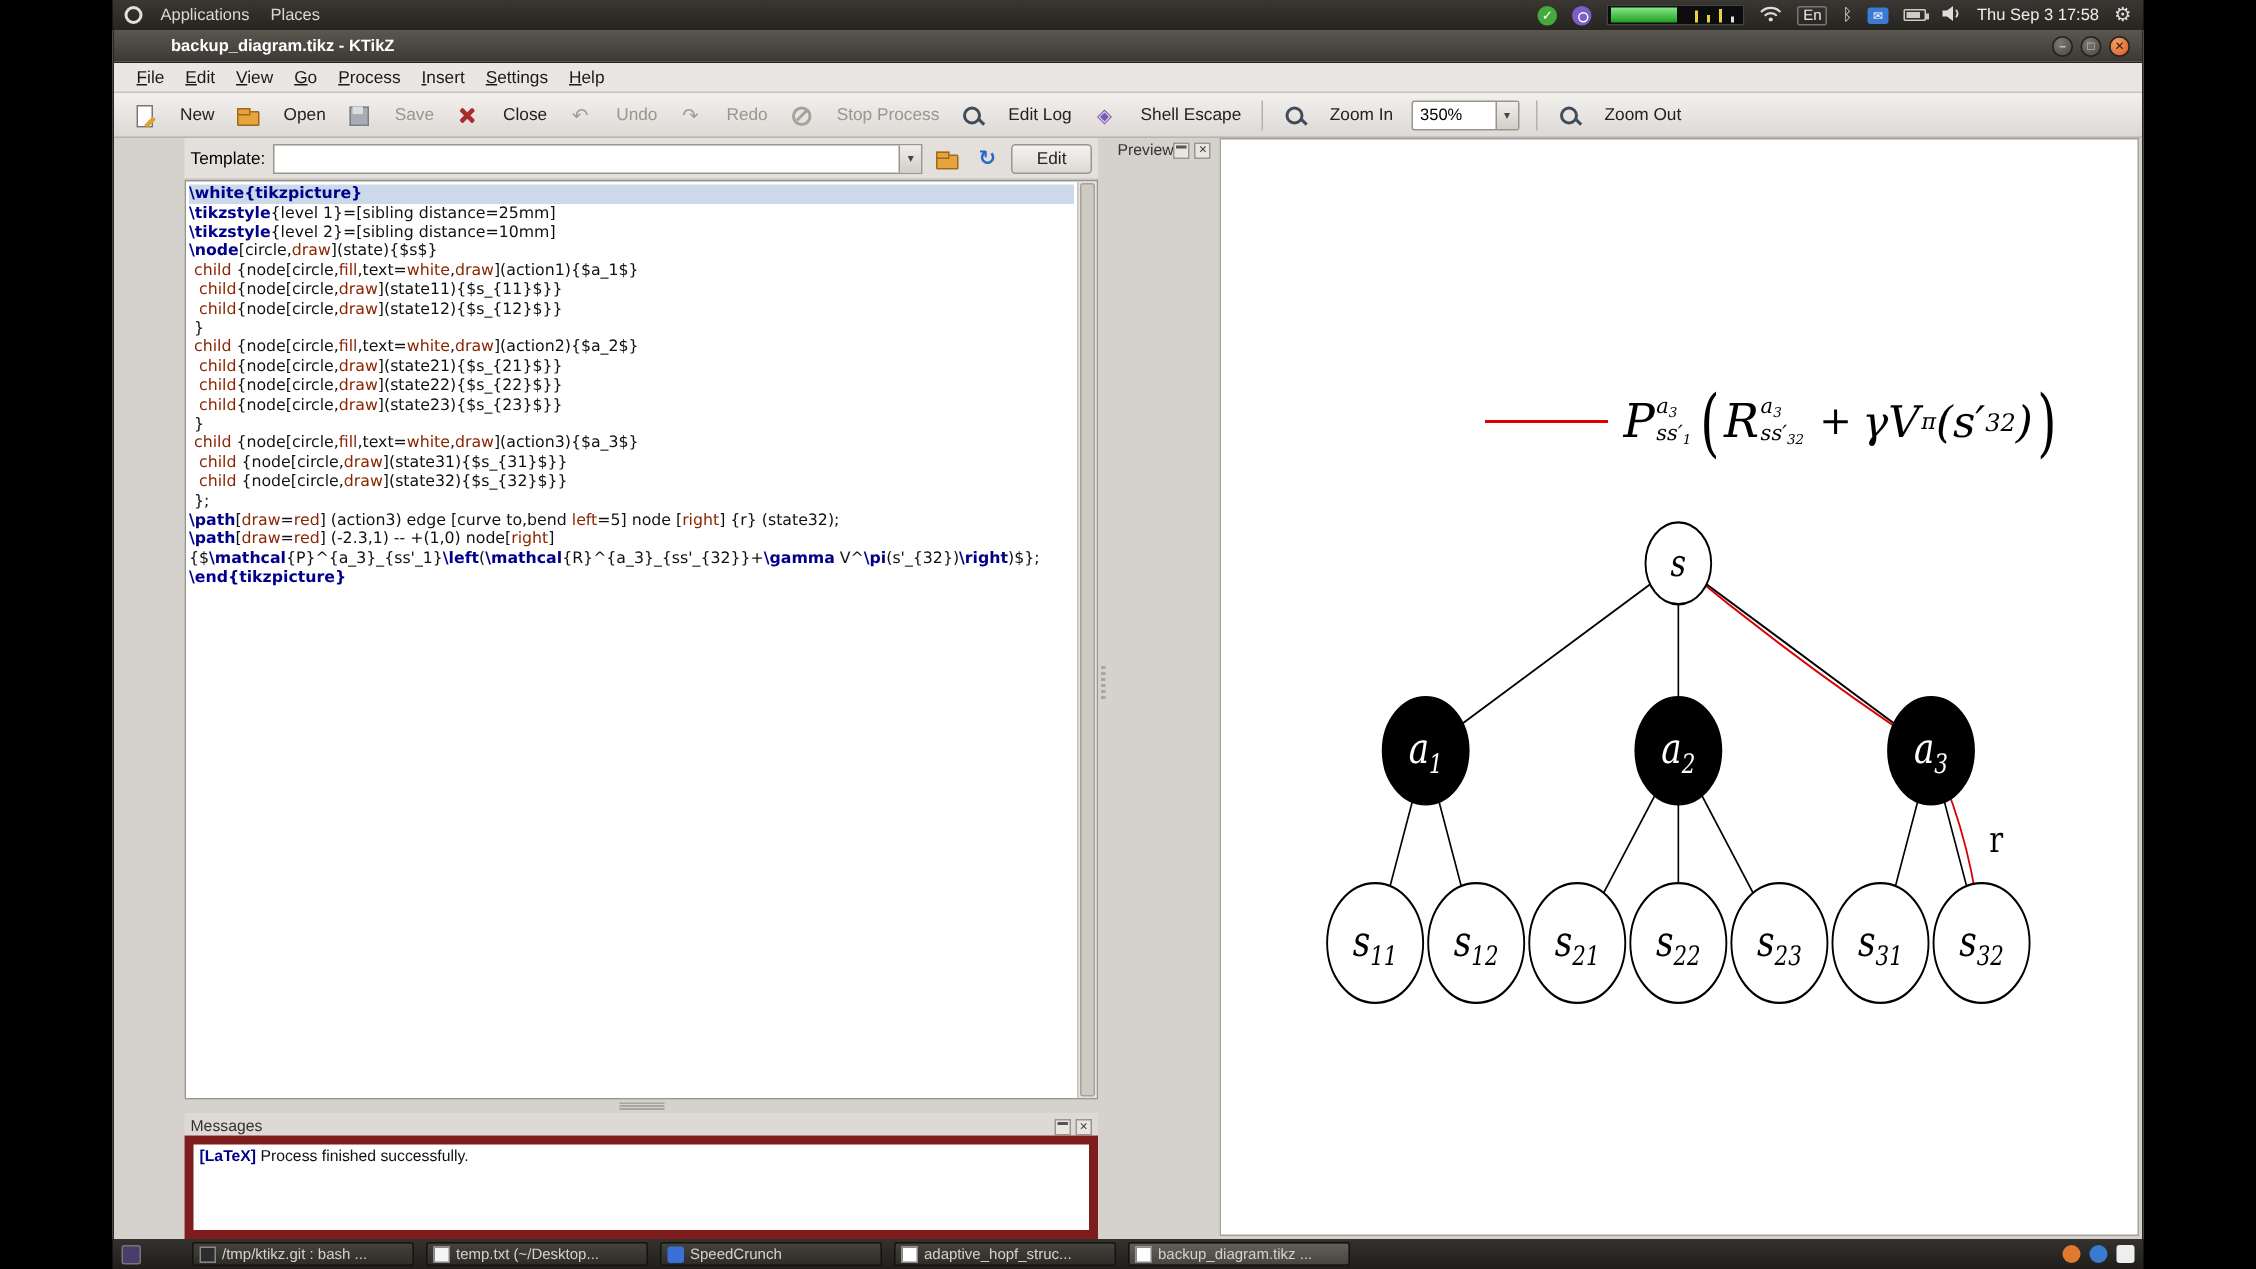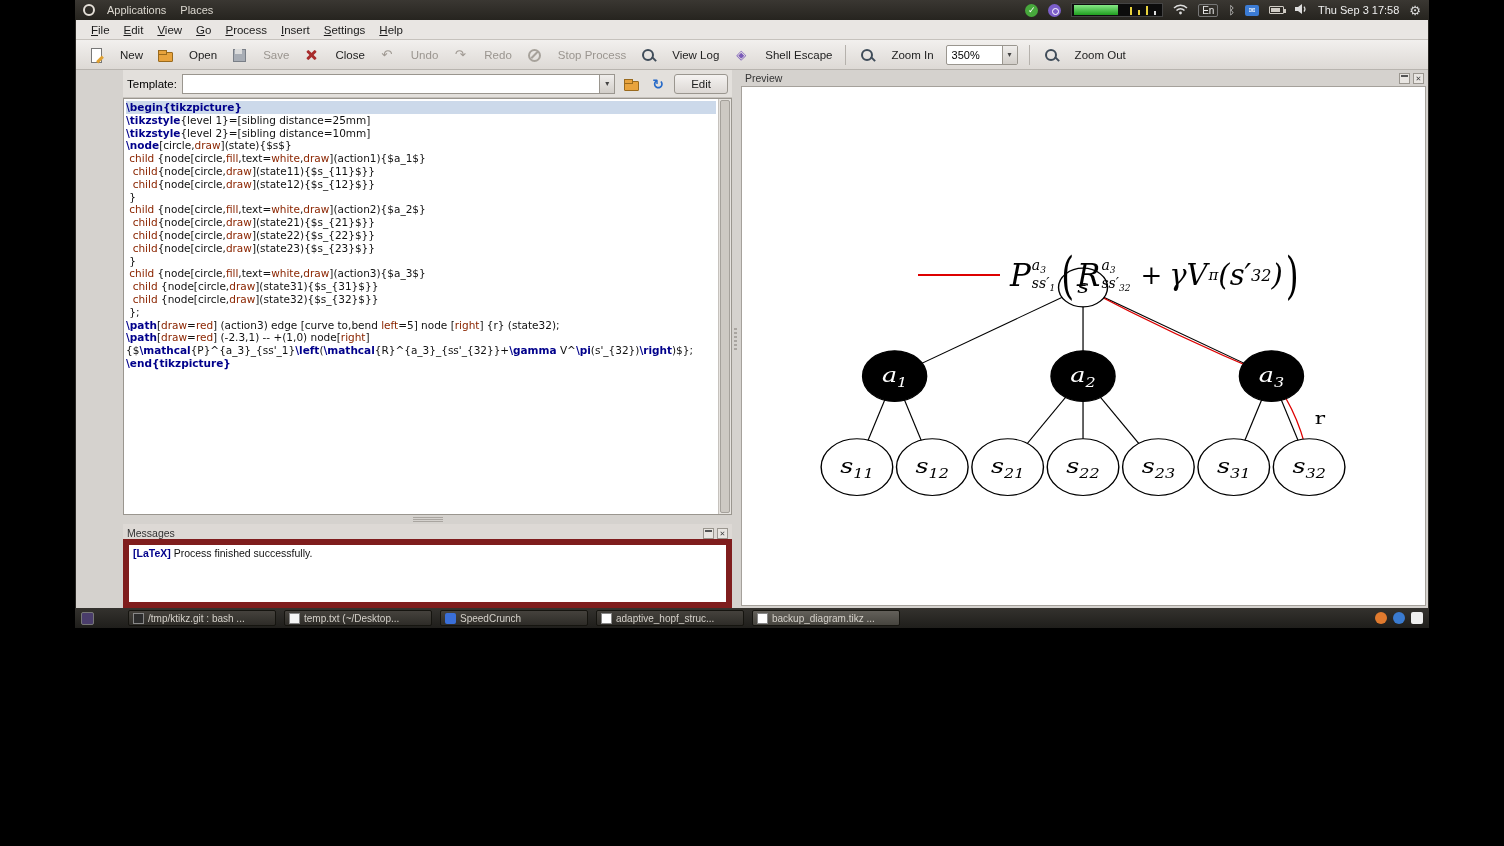--- a/index.html
+++ b/index.html
@@ -1,18 +1,18 @@
 <!DOCTYPE html>
 <html><head>
 <meta charset="utf-8">
 <style>
   * { box-sizing: border-box; margin: 0; padding: 0; }
   body { width:1504px; height:846px; background:#000; overflow:hidden;
          font-family:"Liberation Sans","DejaVu Sans",sans-serif; }
-  .desk { position:absolute; left:75px; top:0; width:1354px; height:628px;
+  .desk { position:absolute; left:75px; top:0; width:1354px; height:846px;
           display:flex; flex-direction:column; }
 
   
   .top-panel { height:20px; background:linear-gradient(#3a3732,#26241f); color:#dcd8d0;
     display:flex; align-items:center; font-size:11px; padding:0 8px; flex:none; }
   .panel-left { display:flex; align-items:center; gap:10px; }
   .panel-menu { padding:0 2px; }
   .ubuntu-logo { width:12px; height:12px; border-radius:50%; border:2px solid #e4dfd8; display:inline-block; }
   .panel-right { margin-left:auto; display:flex; align-items:center; gap:10px; }
   .tray-check { width:13px; height:13px; border-radius:50%; background:#47a83c; color:#fff;
@@ -112,21 +112,21 @@
   .dock-btn { width:11px; height:11px; font-size:7px; line-height:9px; text-align:center; color:#444;
     border:1px solid #9a968f; background:#e9e6e2; }
   .dock-btn.detach::before { content:''; display:block; margin:1px; height:2px; background:#555; }
   .messages-body { flex:1; background:#fff; border:6px solid #7f1d1d; font-size:10.5px; padding:2px 4px; color:#111; }
   .msg-tag { color:#00008b; font-weight:bold; }
 
   .vsplitter { width:7px; flex:none; position:relative; }
   .vsplitter .grip { position:absolute; left:2px; top:48%; width:3px; height:22px;
     background:repeating-linear-gradient(#a9a5a0 0 2px, transparent 2px 4px); }
 
-  .right-pane { flex:1; min-width:0; display:flex; flex-direction:column; }
+  .right-pane { flex:1; min-width:0; display:flex; flex-direction:row; }
   .preview-header { height:16px; flex:none; display:flex; align-items:center; font-size:10.5px;
     padding:0 4px 0 6px; color:#333; }
   .preview-canvas { flex:1; min-height:0; margin:0 2px 2px 2px; background:#fff;
     border:1px solid #a5a19b; position:relative; overflow:hidden; }
   svg.tree { position:absolute; left:0; top:0; width:100%; height:100%; }
 
   
   .formula { position:absolute; left:176px; top:160px; height:56px; display:flex; align-items:center;
     font-family:"DejaVu Serif",serif; color:#000; }
   .f-rule { width:82px; height:2px; background:#dd0000; margin-right:10px; flex:none; }
@@ -198,20 +198,28 @@
       <span><svg width="14" height="12" viewBox="0 0 14 12">
             <polygon points="1,4 4,4 8,1 8,11 4,8 1,8" fill="#ddd"></polygon>
             <path d="M10 3.5 A 4 4 0 0 1 10 8.5" stroke="#ddd" fill="none" stroke-width="1.2"></path>
           </svg></span>
       <span class="panel-clock">Thu Sep 3 17:58</span>
       <span class="tray-gear">⚙</span>
     </div>
   </div>
 
   <div class="app-window">
+    <div class="titlebar">
+      <span>backup_diagram.tikz - KTikZ</span>
+      <span class="win-buttons">
+        <span class="win-btn">–</span>
+        <span class="win-btn">□</span>
+        <span class="win-btn close">✕</span>
+      </span>
+    </div>
 
     <div class="menubar">
         <span class="menu-item"><u>F</u>ile</span>
         <span class="menu-item"><u>E</u>dit</span>
         <span class="menu-item"><u>V</u>iew</span>
         <span class="menu-item"><u>G</u>o</span>
         <span class="menu-item"><u>P</u>rocess</span>
         <span class="menu-item"><u>I</u>nsert</span>
         <span class="menu-item"><u>S</u>ettings</span>
         <span class="menu-item"><u>H</u>elp</span>
@@ -240,21 +248,21 @@
         <div class="tbtn disabled">
           <span class="ticon ic-redo"></span>
           <span>Redo</span>
         </div>
         <div class="tbtn disabled">
           <span class="ticon ic-stop-process"></span>
           <span>Stop Process</span>
         </div>
         <div class="tbtn">
           <span class="ticon ic-view-log"></span>
-          <span>View Log</span>
+          <span>Edit Log</span>
         </div>
         <div class="tbtn">
           <span class="ticon ic-shell-escape"></span>
           <span>Shell Escape</span>
         </div>
         <span class="tsep"></span>
         <div class="tbtn">
           <span class="ticon ic-zoom-in"></span>
           <span>Zoom In</span>
         </div>
@@ -282,21 +290,21 @@
               <span class="ticon ic-open"></span>
             </span>
           <span class="tmpl-btn">
               <span class="ic-refresh">↻</span>
             </span>
           <button class="edit-btn">Edit</button>
         </div>
 
         <div class="editor">
           <div class="code">
-              <div class="cline current"><span class="cmd">\begin{tikzpicture}</span></div>
+              <div class="cline current"><span class="cmd">\white{tikzpicture}</span></div>
               <div class="cline"><span class="cmd">\tikzstyle</span>{level 1}=[sibling distance=25mm]</div>
               <div class="cline"><span class="cmd">\tikzstyle</span>{level 2}=[sibling distance=10mm]</div>
               <div class="cline"><span class="cmd">\node</span>[circle,<span class="kw">draw</span>](state){$s$}</div>
               <div class="cline"> <span class="kw">child</span> {node[circle,<span class="kw">fill</span>,text=<span class="kw">white</span>,<span class="kw">draw</span>](action1){$a_1$}</div>
               <div class="cline">  <span class="kw">child</span>{node[circle,<span class="kw">draw</span>](state11){$s_{11}$}}</div>
               <div class="cline">  <span class="kw">child</span>{node[circle,<span class="kw">draw</span>](state12){$s_{12}$}}</div>
               <div class="cline"> }</div>
               <div class="cline"> <span class="kw">child</span> {node[circle,<span class="kw">fill</span>,text=<span class="kw">white</span>,<span class="kw">draw</span>](action2){$a_2$}</div>
               <div class="cline">  <span class="kw">child</span>{node[circle,<span class="kw">draw</span>](state21){$s_{21}$}}</div>
               <div class="cline">  <span class="kw">child</span>{node[circle,<span class="kw">draw</span>](state22){$s_{22}$}}</div>

